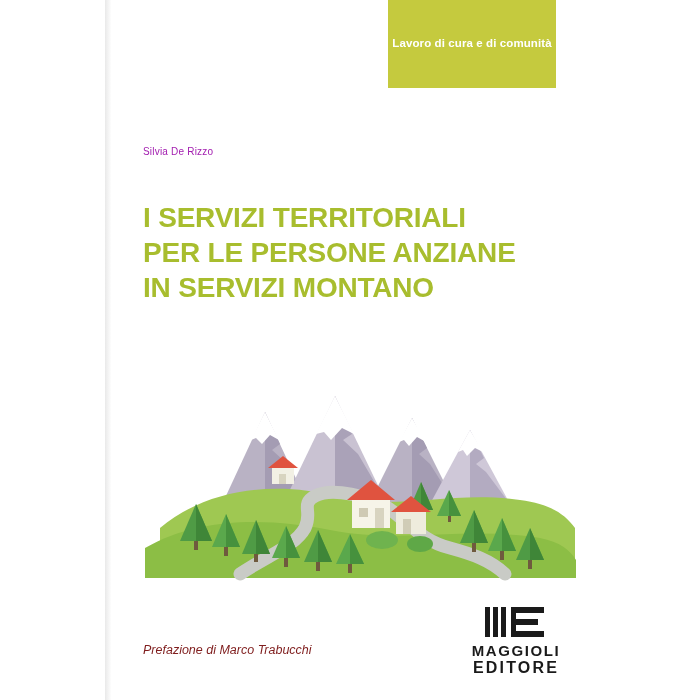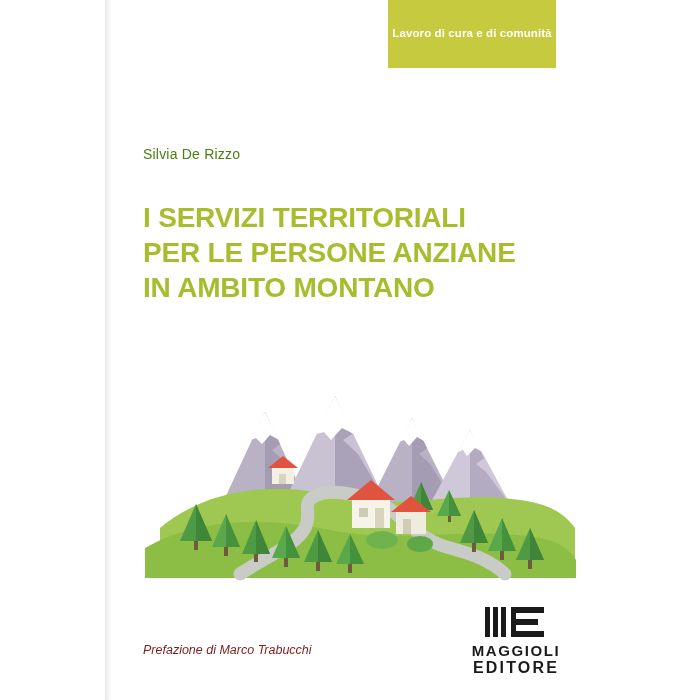--- a/index.html
+++ b/index.html
@@ -35,40 +35,40 @@
     top: 0;
     width: 105px;
     height: 700px;
     background: #ffffff;
   }
   .series-tab {
     position: absolute;
     left: 388px;
     top: 0;
     width: 168px;
-    height: 68px;
+    height: 88px;
     background: #c5ca3e;
     display: flex;
     align-items: center;
     justify-content: center;
   }
   .series-tab span {
     color: #ffffff;
     font-size: 11.5px;
     font-weight: bold;
     letter-spacing: 0.1px;
     text-align: center;
     line-height: 1.2;
   }
   .author {
     position: absolute;
     left: 143px;
     top: 146px;
-    font-size: 14px;
-    color: #4d7c0f;
+    font-size: 10px;
+    color: #a21caf;
     letter-spacing: 0.2px;
   }
   .title {
     position: absolute;
     left: 143px;
     top: 200px;
     width: 430px;
     color: #a8bd2e;
     font-size: 28px;
     font-weight: bold;
@@ -138,21 +138,21 @@
 
   <div class="series-tab">
     <span>Lavoro di cura e di comunità</span>
   </div>
 
   <div class="author">Silvia De Rizzo</div>
 
   <div class="title">
     <span class="line">I SERVIZI TERRITORIALI</span>
     <span class="line">PER LE PERSONE ANZIANE</span>
-    <span class="line">IN AMBITO MONTANO</span>
+    <span class="line">IN SERVIZI MONTANO</span>
   </div>
 
 
   <div class="illustration">
     <svg viewBox="0 0 460 210" width="460" height="210" xmlns="http://www.w3.org/2000/svg">
 
       <g>
         <polygon points="105,120 145,34 185,120" fill="#b9b2c4"></polygon>
         <polygon points="145,34 160,66 152,72 163,82 185,120 145,120" fill="#a49cb3"></polygon>
         <polygon points="131,62 145,34 159,62 150,57 142,66 136,60" fill="#ffffff"></polygon>

